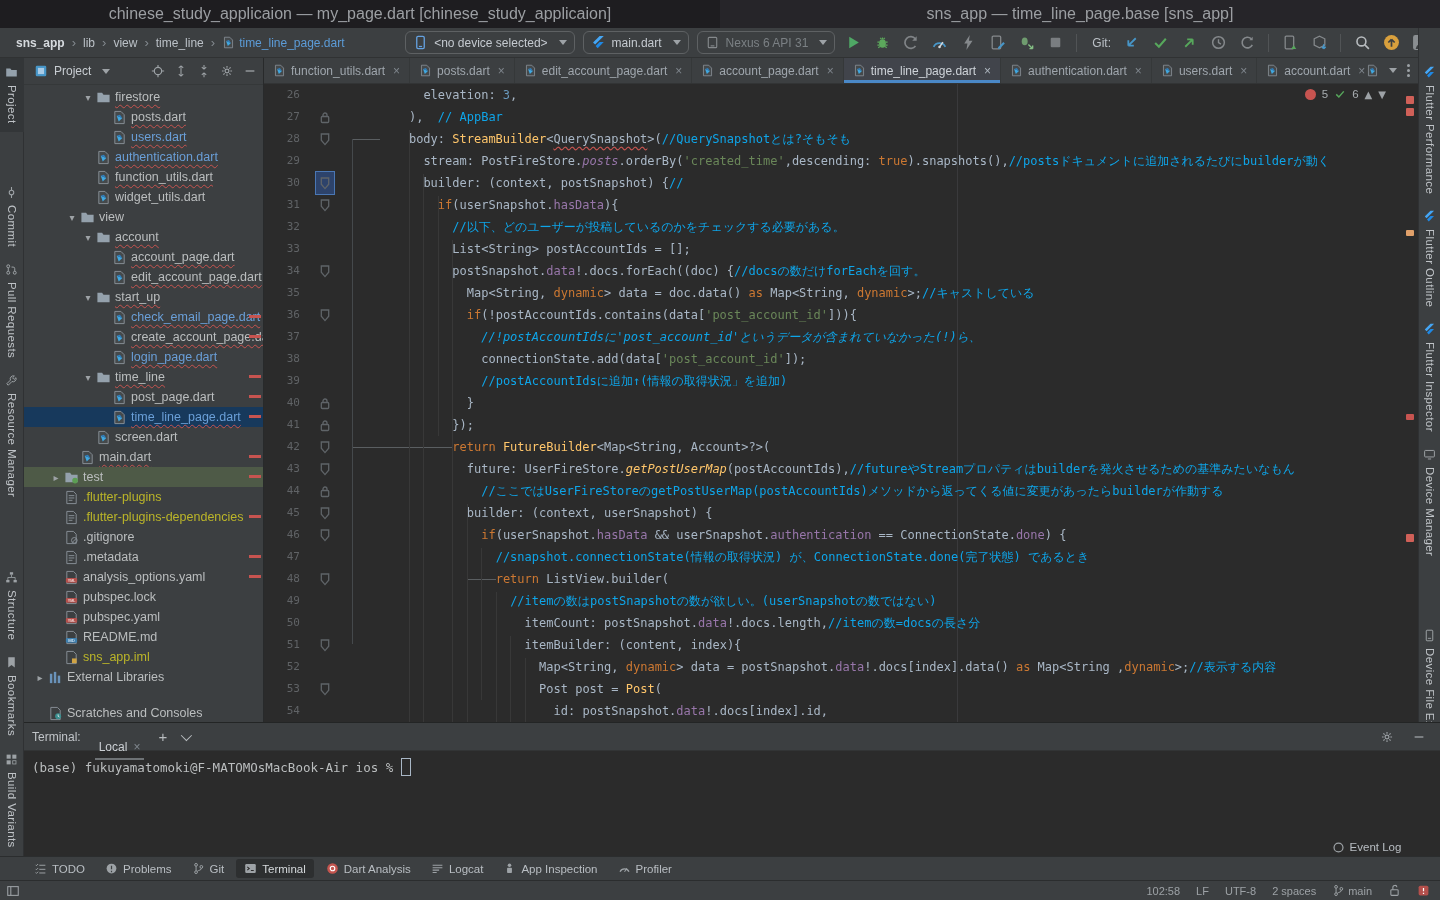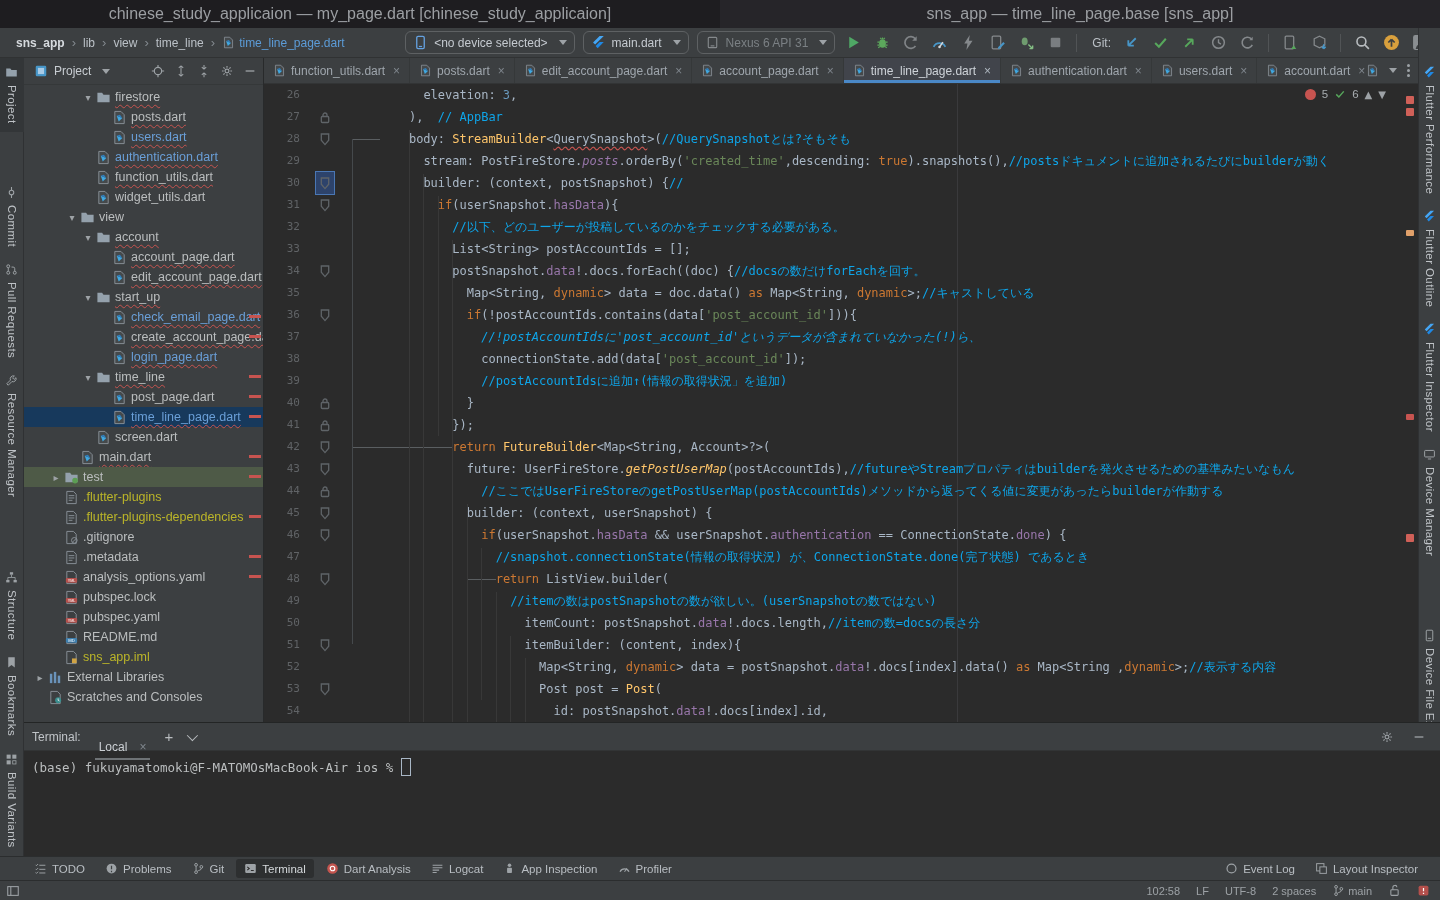--- a/index.html
+++ b/index.html
@@ -79,32 +79,32 @@
   .insp-chev{color:#9da2a6;font-family:"DejaVu Sans",sans-serif;font-size:10px;cursor:pointer;}
   .stripe{position:absolute;width:8px;right:4px;border-radius:1px;}
   
   .rightbar{position:absolute;right:0;top:28px;width:22px;bottom:44px;background:#3c3f41;border-left:1px solid #2f3133;
     display:flex;flex-direction:column;align-items:center;box-sizing:border-box;padding-top:30px;}
   .rightbar .vitem{width:22px;}
   
   .terminal{position:absolute;left:24px;right:0;bottom:44px;height:134px;background:#2b2b2b;border-top:1px solid #232525;box-sizing:border-box;}
   .term-header{height:27px;background:#3c3f41;display:flex;align-items:center;gap:14px;padding:0 14px 0 8px;border-bottom:1px solid #323435;}
   .term-label{color:#c0c4c8;}
-  .term-tab{display:flex;align-items:center;gap:12px;color:#ccd0d4;height:100%;box-shadow:inset 0 -2px 0 #6e7275;padding:0 4px;cursor:pointer;margin-top:20px;}
+  .term-tab{display:flex;align-items:center;gap:6px;color:#ccd0d4;height:100%;box-shadow:inset 0 -2px 0 #6e7275;padding:0 4px;cursor:pointer;margin-top:20px;}
   .term-tab .x{color:#7f868d;}
   .term-plus{color:#b8bcbf;font-size:15px;cursor:pointer;}
   .term-chev{display:inline-block;width:7px;height:7px;border-right:1.5px solid #b8bcbf;border-bottom:1.5px solid #b8bcbf;transform:rotate(45deg) translateY(-2px);cursor:pointer;}
   .term-actions{margin-left:auto;display:flex;gap:18px;align-items:center;}
   .term-body{padding:7px 0 0 8px;font-family:"DejaVu Sans Mono",monospace;font-size:12.5px;color:#bbbebf;display:flex;align-items:center;}
   .cursor{display:inline-block;width:8px;height:16px;border:1px solid #a9b7c6;margin-left:8px;}
   
   .bottombar{position:absolute;left:0;right:0;bottom:20px;height:24px;background:#3c3f41;border-top:1px solid #2b2d2e;
     display:flex;align-items:center;box-sizing:border-box;padding:0 14px 0 26px;font-size:11.5px;}
   .bb-left,.bb-right{display:flex;align-items:center;gap:4px;}
-  .bb-right{margin-left:auto;gap:4px;}
+  .bb-right{margin-left:auto;gap:24px;flex-direction:column;}
   .bb-item{display:flex;align-items:center;gap:5px;color:#b9bec3;padding:3px 8px;border-radius:3px;cursor:pointer;}
   .bb-item.active{background:#2d2f30;color:#d5d9dc;}
   .bb-item .ic{width:13px;height:13px;}
   
   .statusbar{position:absolute;left:0;right:0;bottom:0;height:20px;background:#3c3f41;border-top:1px solid #2b2d2e;
     display:flex;align-items:center;box-sizing:border-box;padding:0 10px 0 6px;font-size:11px;color:#9da2a6;}
   .sb-right{margin-left:auto;display:flex;align-items:center;gap:16px;}
   .sb-branch{display:flex;align-items:center;gap:3px;}
   .sb-right .ic{width:13px;height:13px;cursor:pointer;}
 </style>
@@ -722,21 +722,21 @@
           <span class="arrow">▸</span>
           <span class="ic" style="width: 15px; height: 15px;">
             <svg viewBox="0 0 16 16">
               <rect x="2" y="4" width="2.6" height="10" fill="#6a93bb"></rect>
               <rect x="6.2" y="2" width="2.6" height="12" fill="#6a93bb"></rect>
               <rect x="10.4" y="6" width="2.6" height="8" fill="#6a93bb"></rect>
             </svg>
           </span>
           <span>External Libraries</span>
         </div>
-        <div class="trow" style="padding-left: 8px;">
+        <div class="trow" style="padding-left: 8px; margin-top: 16px;">
           <span class="arrow"></span>
           <span class="ic" style="width: 15px; height: 15px;">
             <svg viewBox="0 0 16 16">
               <path d="M3 1.5h7L13 4.5v10H3z" fill="none" stroke="#8a9199"></path>
               <circle cx="10.8" cy="10.8" r="3.2" fill="#3a8e8e"></circle>
               <path d="M10.8 9v2l1.4.8" stroke="#dfe3e5" stroke-width="1" fill="none"></path>
             </svg>
           </span>
           <span>Scratches and Consoles</span>
         </div>

